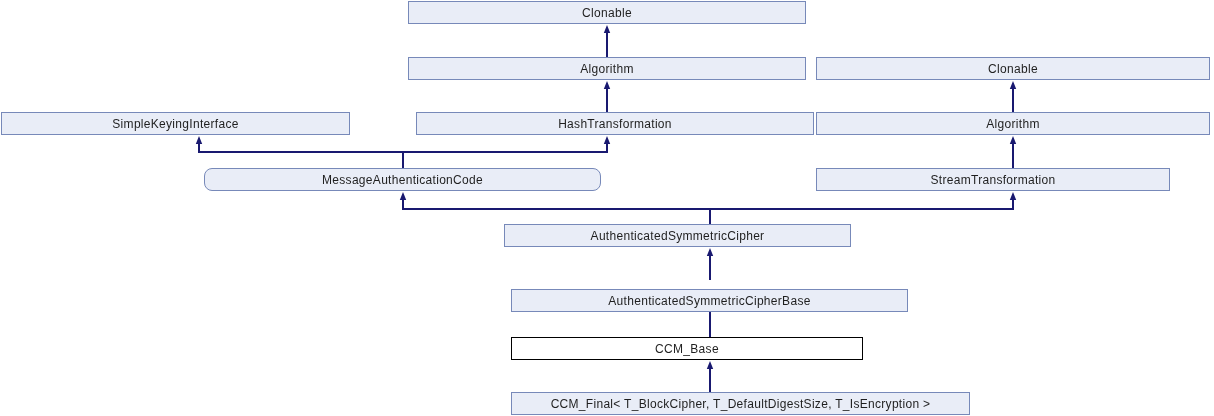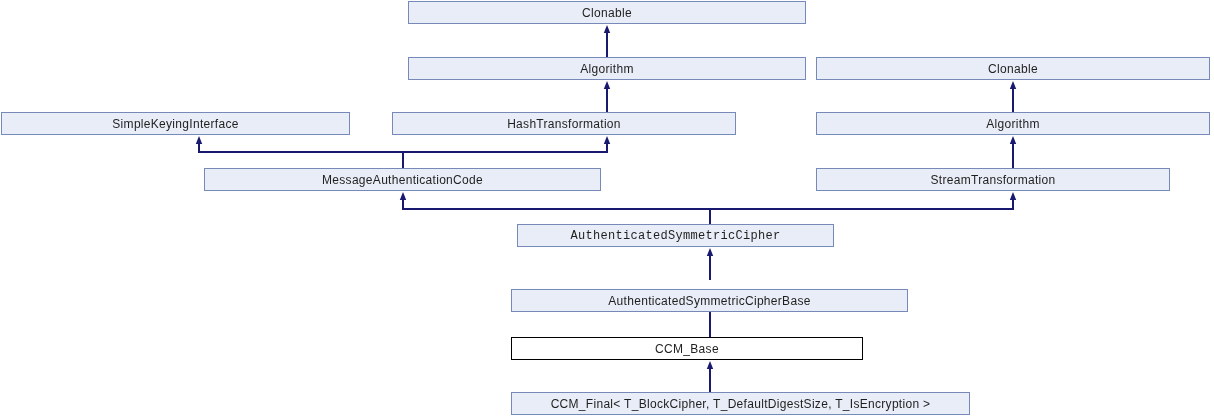--- a/index.html
+++ b/index.html
@@ -49,25 +49,25 @@
   }
   .node.current {
     background: var(--current-fill);
     border: 1px solid var(--current-border);
     cursor: default;
   }
   #n1  { left: 408px; top: 1px;   width: 398px; }
   #n2  { left: 408px; top: 57px;  width: 398px; }
   #n3  { left: 816px; top: 57px;  width: 394px; }
   #n4  { left: 1px;   top: 112px; width: 349px; }
-  #n5  { left: 392px; top: 112px; width: 344px; }
+  #n5  { left: 416px; top: 112px; width: 398px; }
   #n6  { left: 816px; top: 112px; width: 394px; }
-  #n7  { left: 204px; top: 168px; width: 397px; }
+  #n7  { left: 204px; top: 168px; width: 397px; border-radius: 8px; }
   #n8  { left: 816px; top: 168px; width: 354px; }
-  #n9  { left: 517px; top: 224px; width: 317px; font-family: Liberation Mono, monospace; }
+  #n9  { left: 504px; top: 224px; width: 347px; }
   #n10 { left: 511px; top: 280px; width: 397px; margin-top: 9px; }
   #n11 { left: 511px; top: 337px; width: 352px; }
   #n12 { left: 511px; top: 392px; width: 459px; }
 </style>
 </head>
 <body>
 
 <div class="canvas">
 
   <svg class="edges-layer" viewBox="0 0 1214 416" xmlns="http://www.w3.org/2000/svg">

